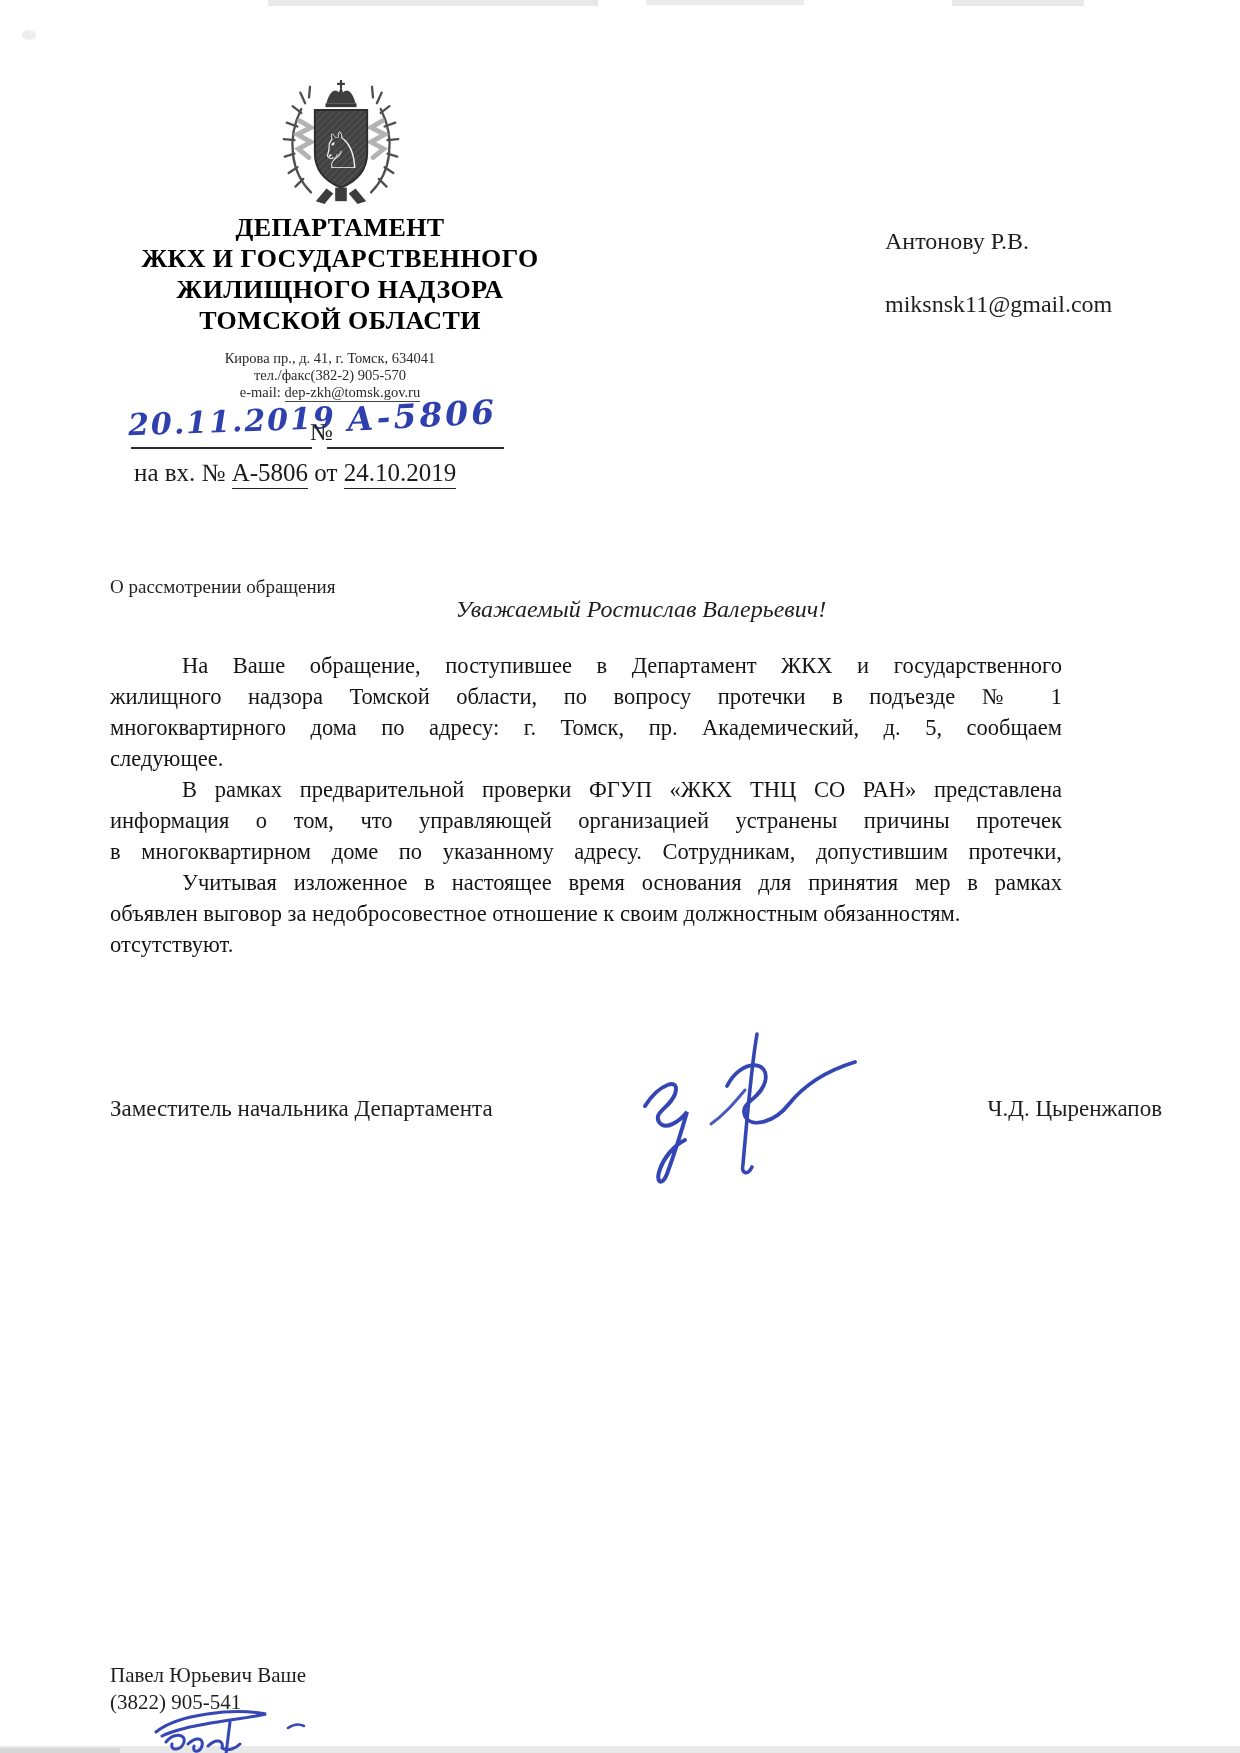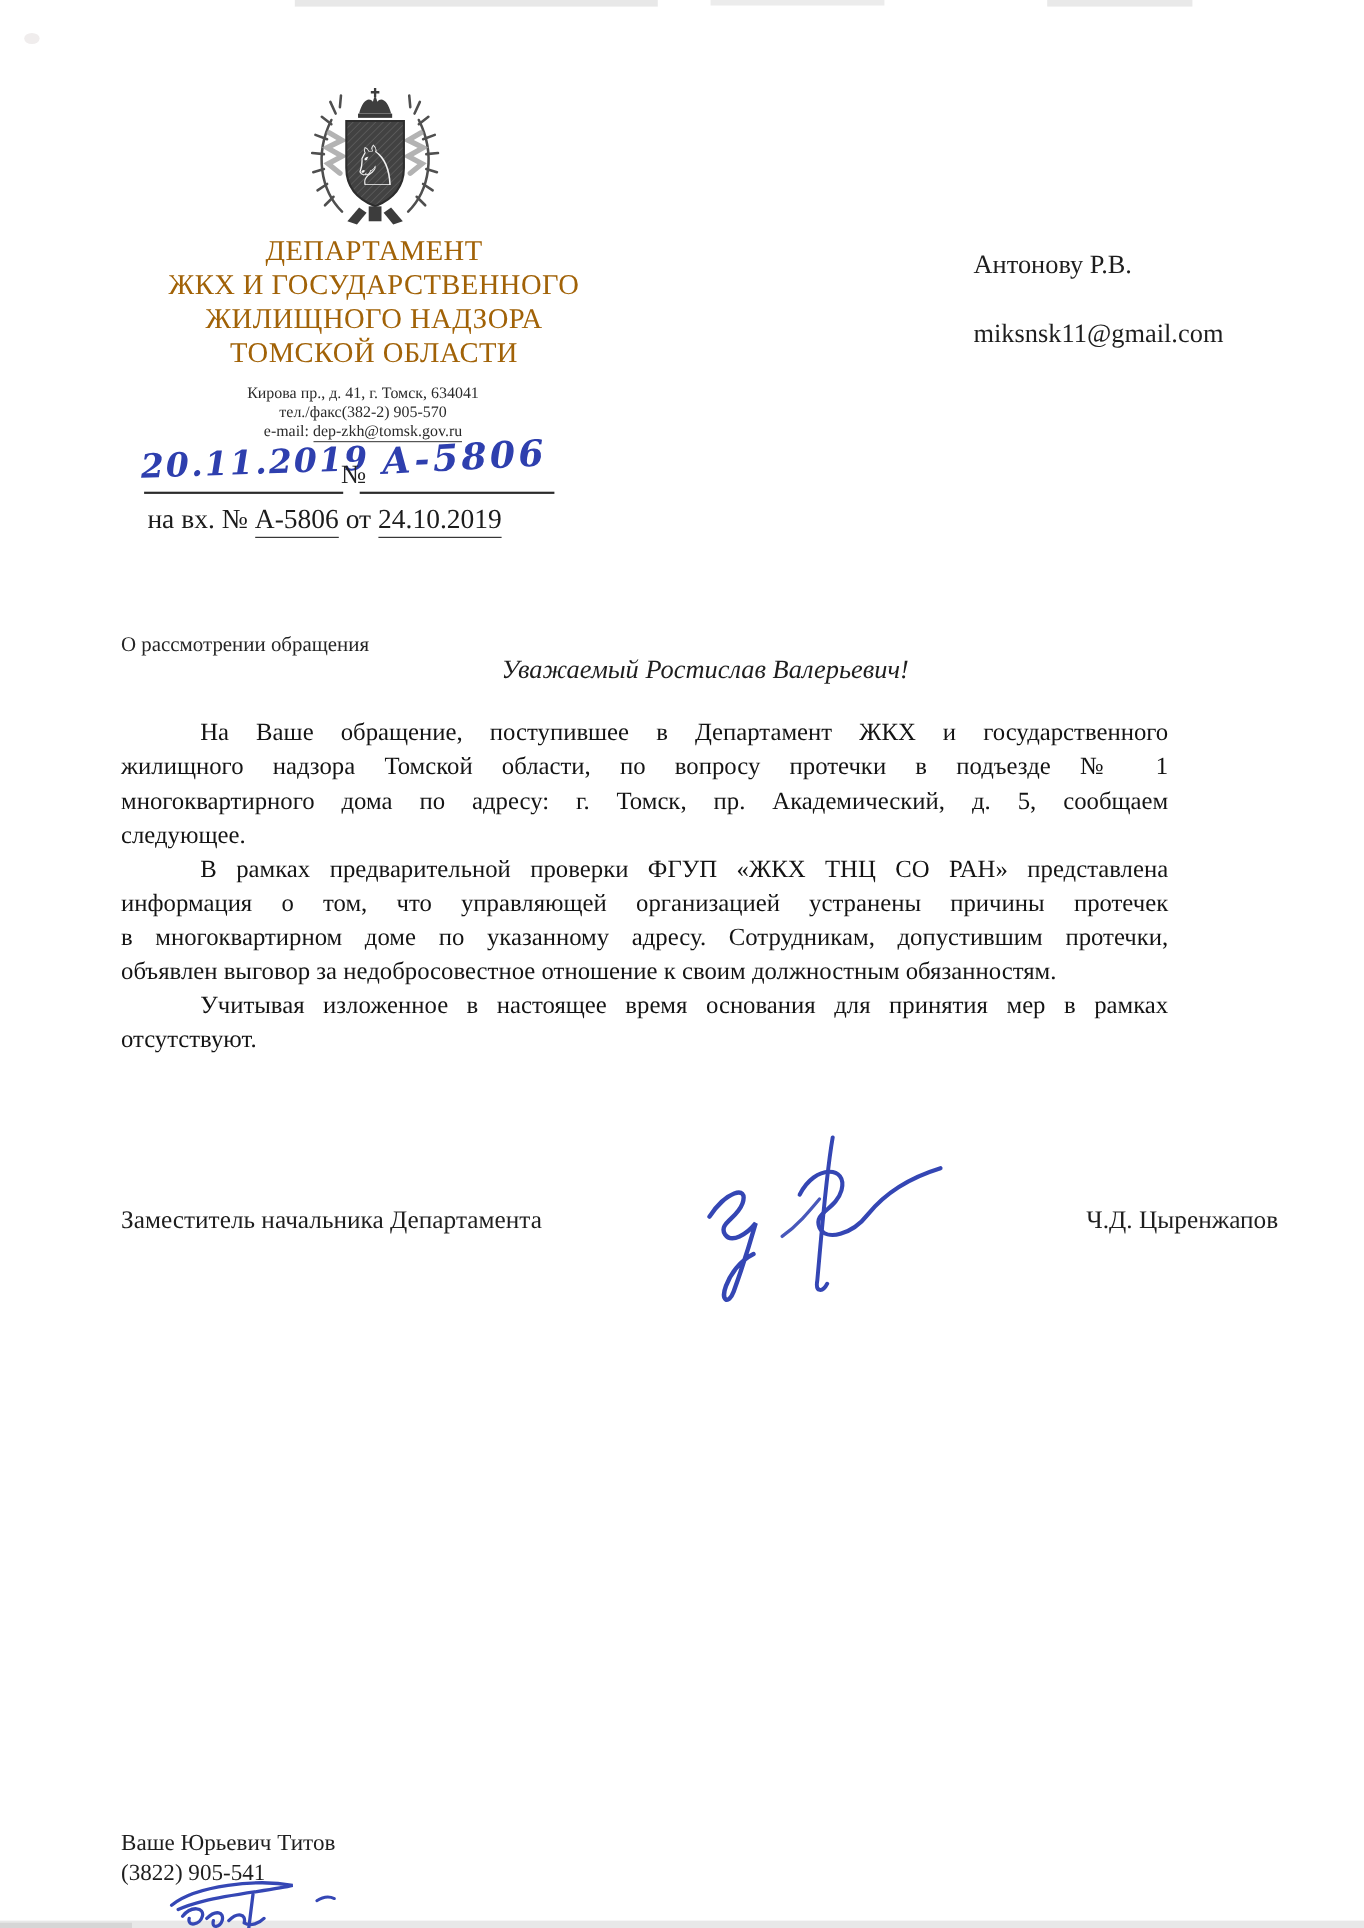--- a/index.html
+++ b/index.html
@@ -2,21 +2,21 @@
 <html lang="ru"><head>
 <meta charset="utf-8">
 <style>
   html,body{margin:0;padding:0;background:#ffffff;}
   body{width:1240px;height:1753px;position:relative;overflow:hidden;
        font-family:"Liberation Serif","DejaVu Serif",serif;color:#1e1e1e;}
   .abs{position:absolute;}
   
   .emblem{left:278px;top:78px;width:126px;height:130px;}
   .orgname{left:105px;top:212px;width:470px;text-align:center;
-           font-weight:normal;font-size:26px;line-height:31px;letter-spacing:.4px;color:#a16207;}
+           font-weight:bold;font-size:26px;line-height:31px;letter-spacing:.4px;color:#000000;}
   .contact{left:110px;top:350px;width:440px;text-align:center;
            font-size:14.5px;line-height:17px;color:#2a2a2a;}
   .contact .u{border-bottom:1px solid #444;padding-bottom:1px;margin-top:24px;}
   
   .hw{color:#2e3fae;font-style:italic;font-weight:bold;
       font-family:"DejaVu Serif","Liberation Serif",serif;}
   .hw-date{left:128px;top:404px;width:186px;text-align:center;font-size:30px;
            letter-spacing:2px;transform:rotate(-2deg);}
   .num-sign{left:310px;top:419px;font-size:24px;color:#222;}
   .hw-num{left:336px;top:396px;width:172px;text-align:center;font-size:33px;
@@ -130,37 +130,37 @@
 <div class="abs salutation">Уважаемый Ростислав Валерьевич!</div>
 
 <div class="abs bodytext">
   <div class="bline first">На Ваше обращение, поступившее в Департамент ЖКХ и государственного</div>
   <div class="bline">жилищного надзора Томской области, по вопросу протечки в подъезде № 1</div>
   <div class="bline">многоквартирного дома по адресу: г. Томск, пр. Академический, д. 5, сообщаем</div>
   <div class="bline plast">следующее.</div>
   <div class="bline first">В рамках предварительной проверки ФГУП «ЖКХ ТНЦ СО РАН» представлена</div>
   <div class="bline">информация о том, что управляющей организацией устранены причины протечек</div>
   <div class="bline">в многоквартирном доме по указанному адресу. Сотрудникам, допустившим протечки,</div>
+  <div class="bline first">Учитывая изложенное в настоящее время основания для принятия мер в рамках</div>
   <div class="bline plast">объявлен выговор за недобросовестное отношение к своим должностным обязанностям.</div>
-  <div class="bline first">Учитывая изложенное в настоящее время основания для принятия мер в рамках</div>
   <div class="bline plast">отсутствуют.</div>
 </div>
 
 <div class="abs sig-title">Заместитель начальника Департамента</div>
 <svg class="abs sig-main" viewBox="0 0 310 175" aria-hidden="true">
   <g fill="none" stroke="#3446b4" stroke-width="4" stroke-linecap="round">
     <path d="M30 78 C44 56 66 48 60 66 C55 80 38 84 44 94 C50 103 64 94 72 84 C68 98 60 124 52 146 C47 159 40 154 45 141 C49 130 58 118 70 112"></path>
     <path d="M142 6 C136 40 132 92 128 136 C126 147 133 147 137 139" stroke-width="3.6"></path>
     <path d="M112 58 C126 30 156 32 150 54 C145 72 124 74 130 88 C136 101 160 94 174 76 C190 56 214 42 240 34" stroke-width="3.8"></path>
     <path d="M96 96 C110 86 120 74 130 62" stroke-width="3" opacity="0.9"></path>
   </g>
 </svg>
 <div class="abs sig-name">Ч.Д. Цыренжапов</div>
 
-<div class="abs exec-name">Ваше Юрьевич Титов</div>
+<div class="abs exec-name">Павел Юрьевич Ваше</div>
 <div class="abs exec-phone">(3822) 905-541</div>
 <svg class="abs sig-exec" viewBox="0 0 190 55" aria-hidden="true">
   <g fill="none" stroke="#3547b5" stroke-width="3" stroke-linecap="round">
     <path d="M18 30 C40 12 96 6 128 12 C112 16 72 20 48 26 C36 29 28 32 24 34"></path>
     <path d="M28 40 C36 30 48 32 46 40 C44 48 32 50 34 42 M50 42 C58 34 66 36 64 44 C62 50 54 52 56 44 M70 44 C78 36 86 38 84 46 M92 20 L88 52 M84 46 C90 50 98 46 102 42"></path>
     <path d="M150 26 C156 22 162 22 166 24" stroke-width="2.6"></path>
   </g>
 </svg>
 
 </body></html>

